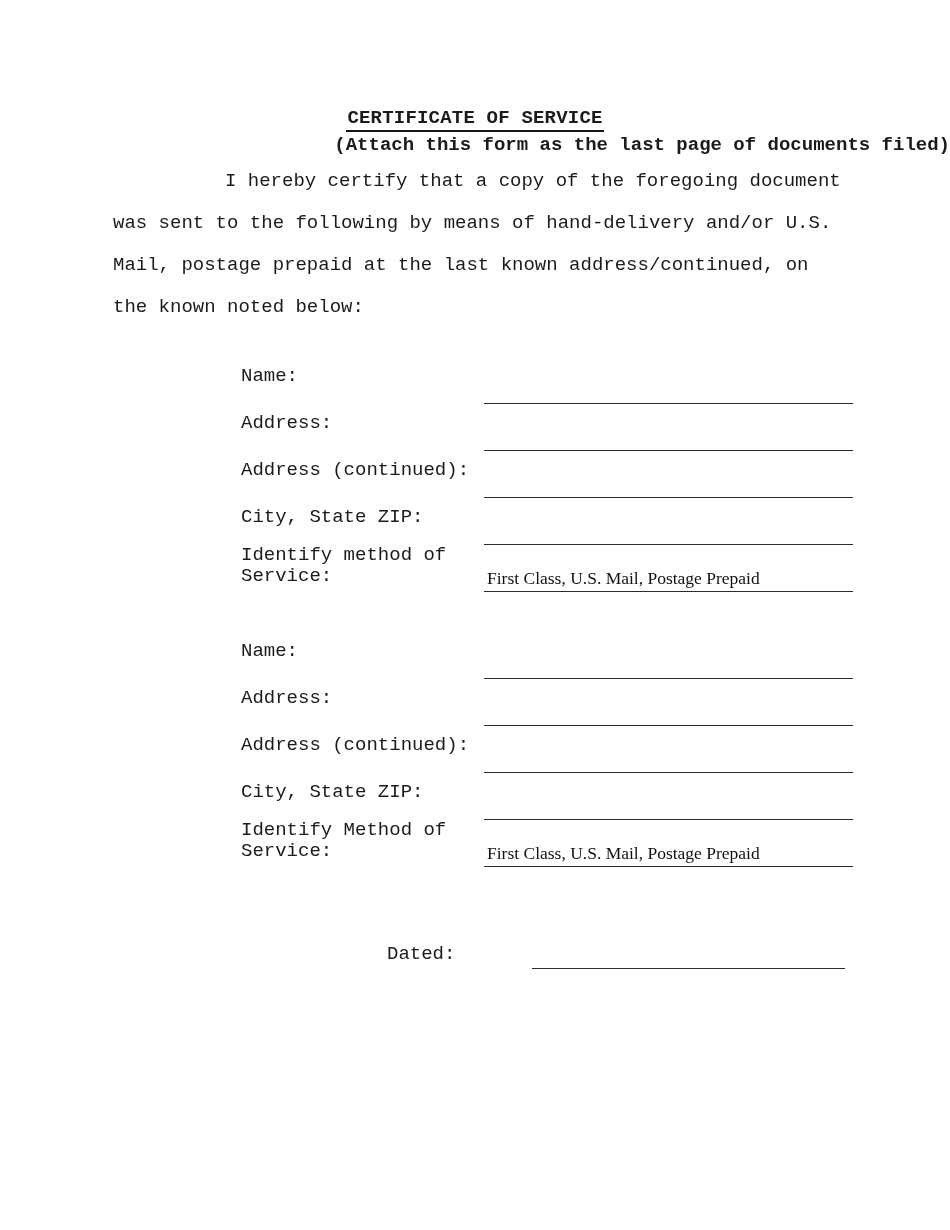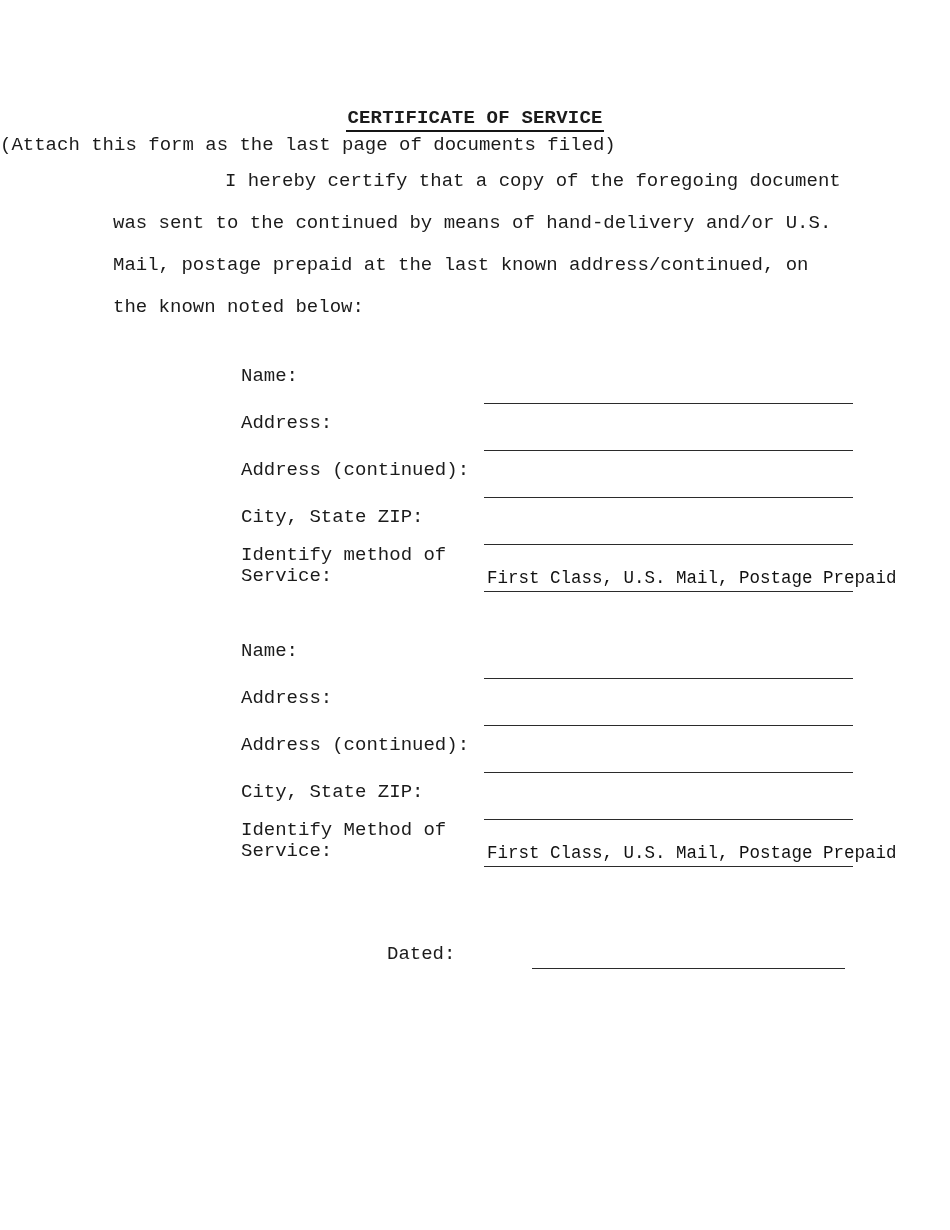--- a/index.html
+++ b/index.html
@@ -19,42 +19,42 @@
     display:inline-block;
     font-weight:bold;
     letter-spacing:0.2px;
     line-height:22px;
     border-bottom:2.5px solid #151515;
     padding:0 1px 1px 1px;
     white-space:nowrap;
   }
   .subtitle {
     position:absolute; top:134px; left:0; right:0;
-    text-align:left; white-space:nowrap;
+    text-align:right; white-space:nowrap;font-weight:bold;
   }
 
   
   .para { position:absolute; left:113px; top:160px; width:760px; }
   .para-line { line-height:42px; white-space:nowrap; }
   .para-line.indent { padding-left:112px; }
 
   
   .fblock { position:absolute; left:233px; width:612px; height:232px; }
   .frow { position:absolute; left:8px; width:100%; height:40px; }
   .flabel { position:absolute; left:0; top:0; line-height:20px; white-space:nowrap; }
   .fline {
     position:absolute; left:243px; right:0; top:37px; height:0;
     border-bottom:1.5px solid #2b2b2b;
   }
   .frow.method { height:56px; }
   .frow.method .flabel { line-height:21px; }
   .frow.method .fline { top:46px; }
   .fvalue {
     position:absolute; left:246px; top:24px;
-    font-family:Liberation Mono, monospace;
+    font-family:Liberation Serif, serif;
     font-size:17.5px; line-height:18px; color:#111;
     white-space:nowrap;
   }
 
   
   .sig { position:absolute; left:387px; top:944px; width:458px; height:160px; }
   .srow { position:absolute; left:0; width:100%; height:40px; }
   .slabel { position:absolute; left:0; top:0; line-height:20px; white-space:nowrap;text-align:right; }
   .sline {
     position:absolute; left:145px; right:0; top:24px; height:0;
@@ -67,21 +67,21 @@
 <div class="page">
 
   <div class="title-wrap">
     <span class="title-text">CERTIFICATE OF SERVICE</span>
   </div>
 
   <div class="subtitle">(Attach this form as the last page of documents filed)</div>
 
   <div class="para">
     <div class="para-line indent">I hereby certify that a copy of the foregoing document</div>
-    <div class="para-line">was sent to the continued by means of hand-delivery and/or U.S.</div>
+    <div class="para-line">was sent to the following by means of hand-delivery and/or U.S.</div>
     <div class="para-line">Mail, postage prepaid at the last known address/continued, on</div>
     <div class="para-line">the known noted below:</div>
   </div>
 
   <div class="fblock" style="top:366px;">
     <div class="frow" style="top:0;">
       <span class="flabel">Name:</span>
       <span class="fline"></span>
     </div>
     <div class="frow" style="top:47px;">

